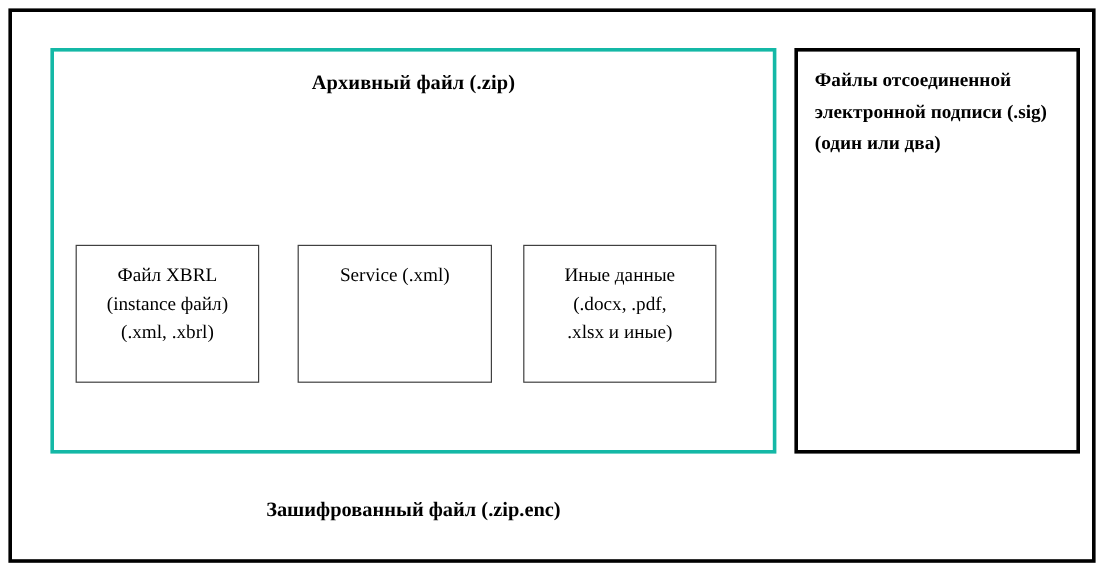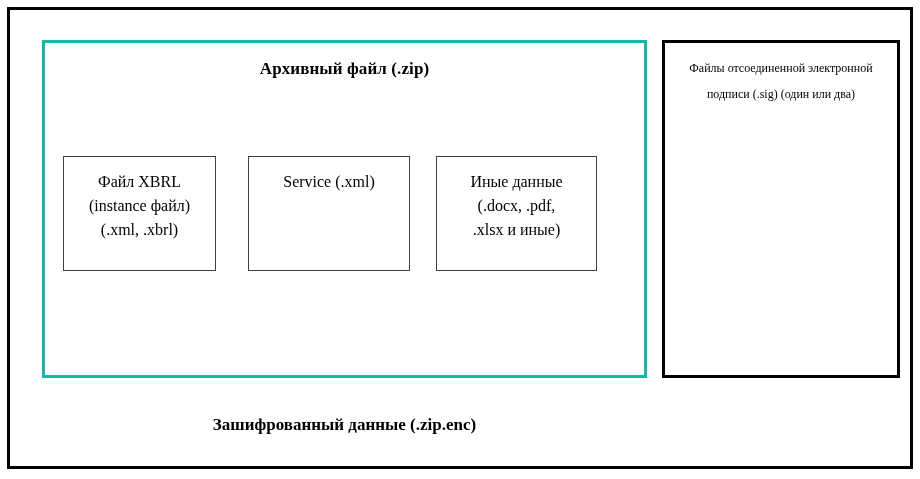--- a/index.html
+++ b/index.html
@@ -68,20 +68,21 @@
 
   .file-box {
     position: absolute;
     box-sizing: border-box;
     border: 1.5px solid #404040;
     background: #ffffff;
     display: flex;
     align-items: flex-start;
     justify-content: center;
     padding-top: 13px;
+    margin-top: 48px;
   }
 
   .file-box-1 { left: 18px;  top: 0; width: 153px; height: 115px; }
   .file-box-2 { left: 203px; top: 0; width: 162px; height: 115px; }
   .file-box-3 { left: 391px; top: 0; width: 161px; height: 115px; }
 
   .file-box-text {
     text-align: center;
     font-size: 16px;
     line-height: 24px;
@@ -98,23 +99,23 @@
     box-sizing: border-box;
     border: 3px solid #000000;
     background: #ffffff;
     display: flex;
     align-items: flex-start;
     justify-content: center;
     padding: 12px 14px 0 14px;
   }
 
   .sig-box-text {
-    text-align: center;
-    font-weight: normal;
-    font-size: 12px;
+    text-align: left;
+    font-weight: bold;
+    font-size: 16px;
     line-height: 26px;
   }
 
   
   .bottom-caption {
     position: absolute;
     left: 32px;
     top: 404px;
     width: 605px;
     text-align: center;
@@ -152,16 +153,16 @@
           <span class="file-box-text">Service (.xml)</span>
         </div>
 
       </div>
     </div>
 
     <div class="sig-box">
       <span class="sig-box-text">Файлы отсоединенной электронной подписи (.sig) (один или два)</span>
     </div>
 
-    <div class="bottom-caption">Зашифрованный данные (.zip.enc)</div>
+    <div class="bottom-caption">Зашифрованный файл (.zip.enc)</div>
 
   </div>
 </div>
 
 </body></html>

